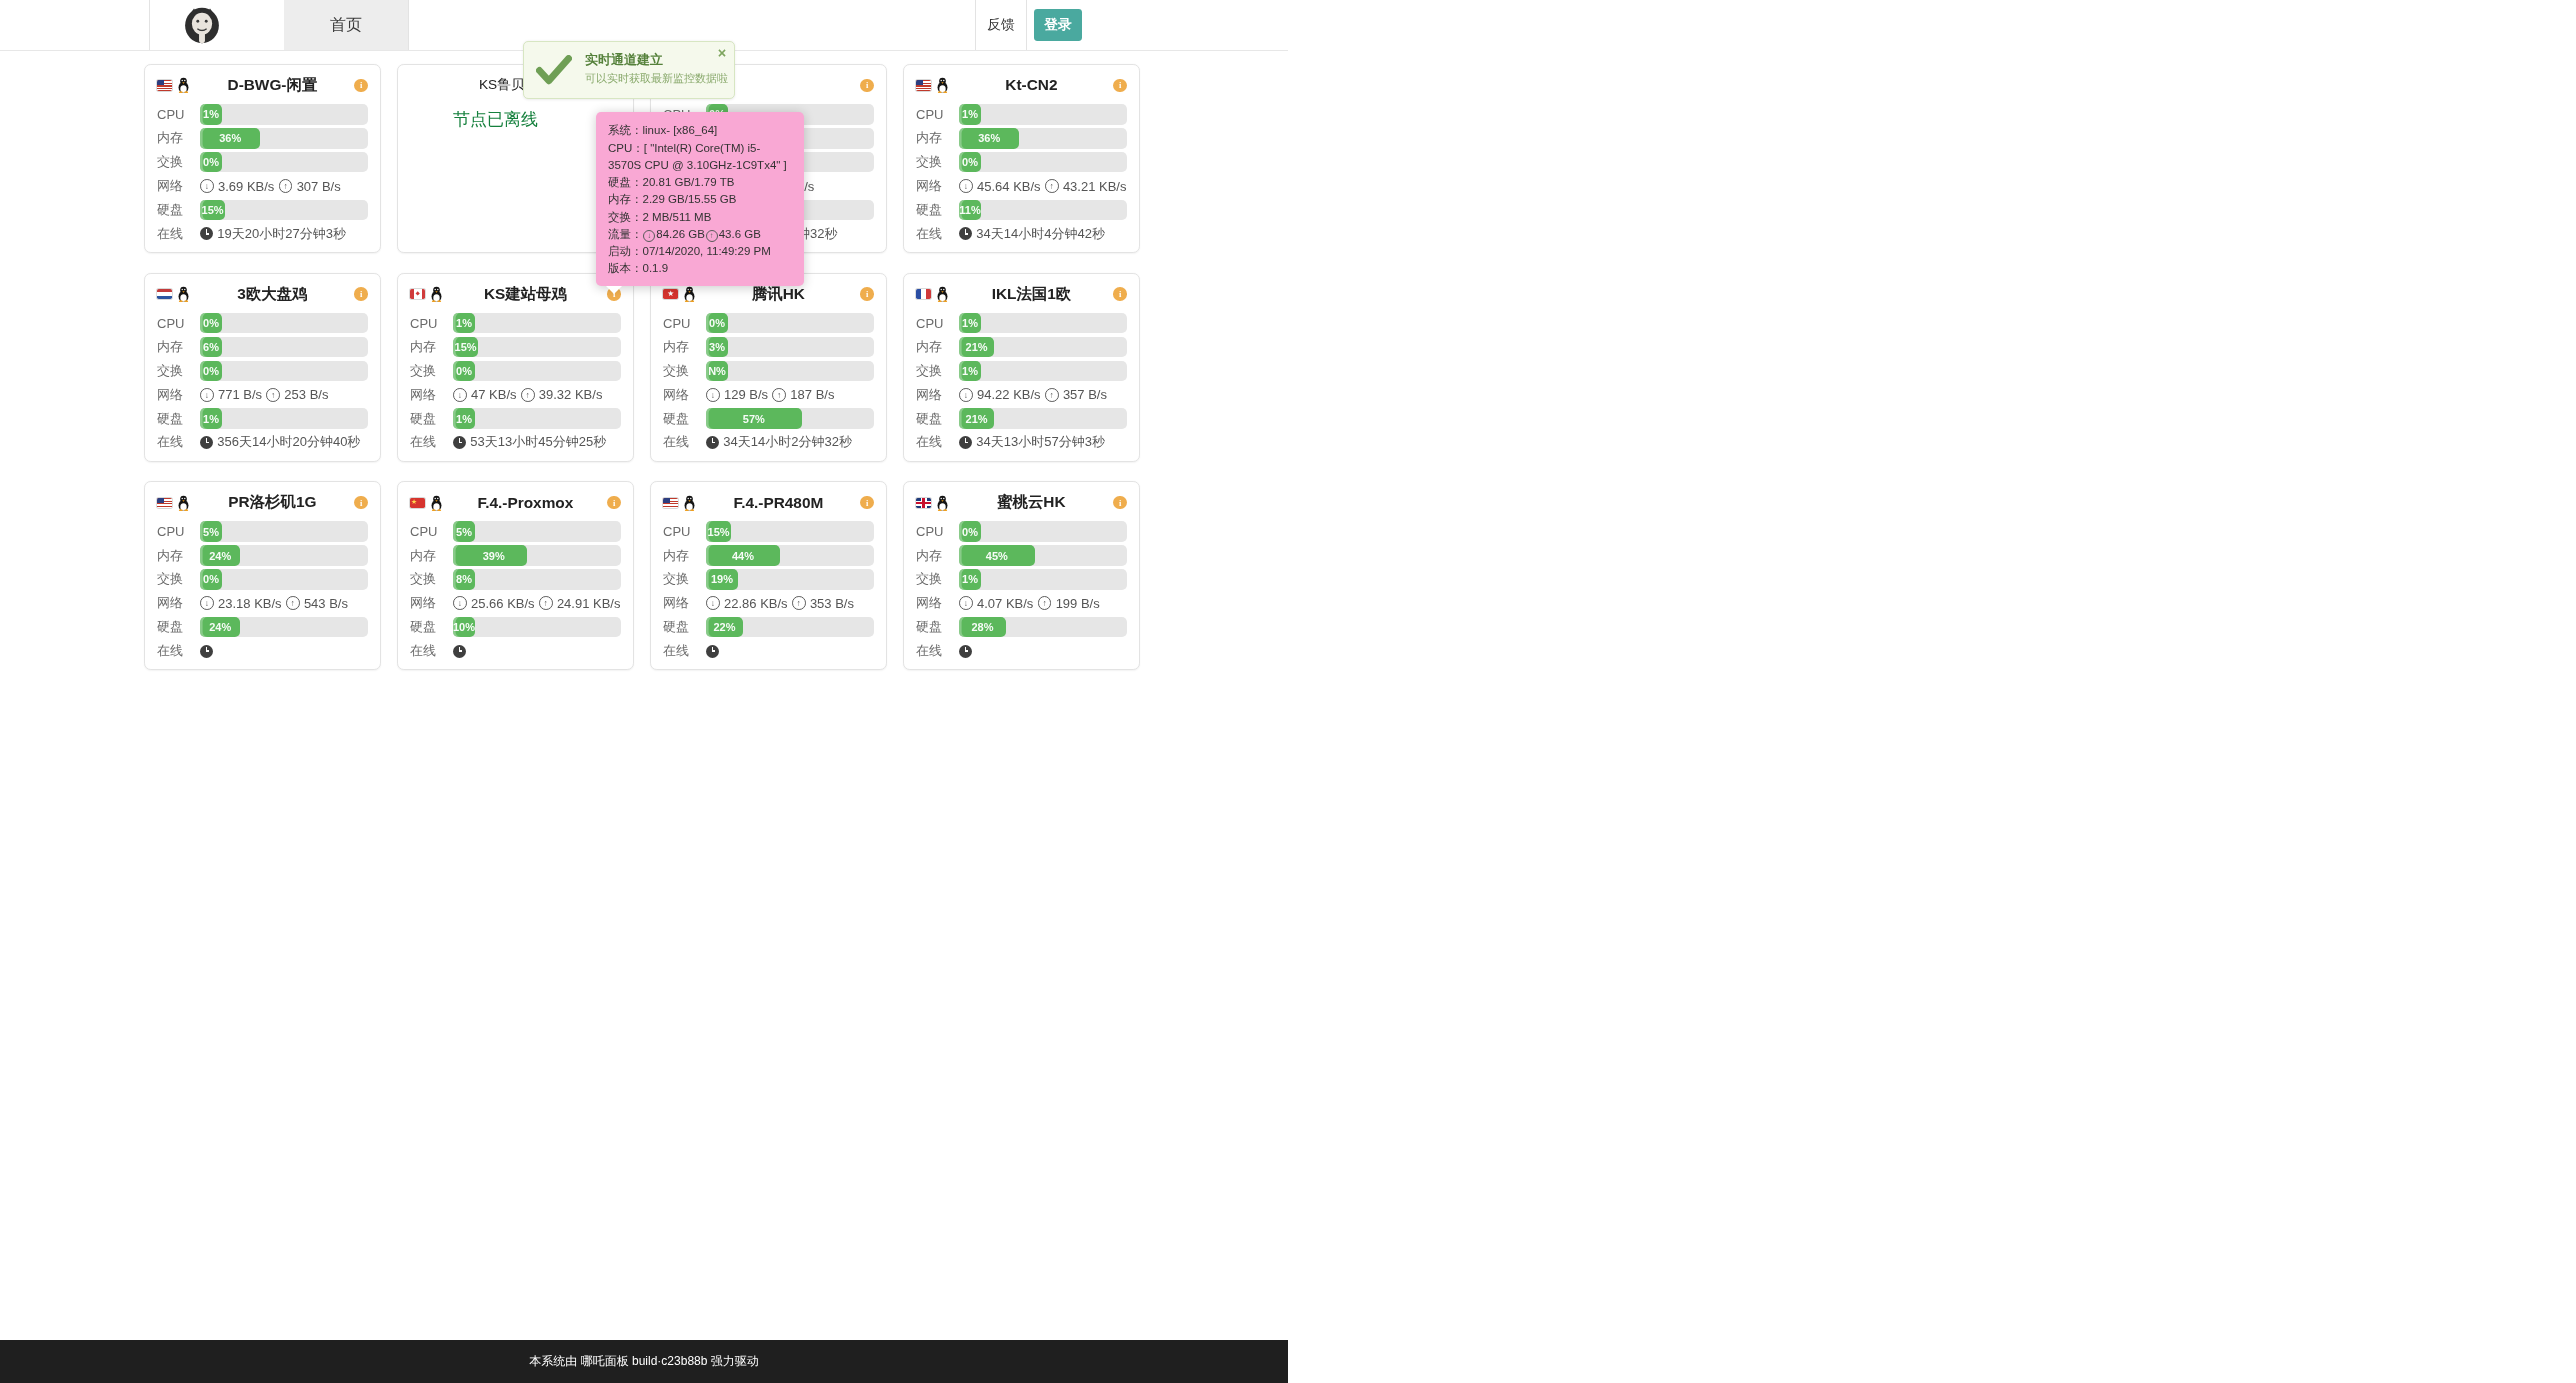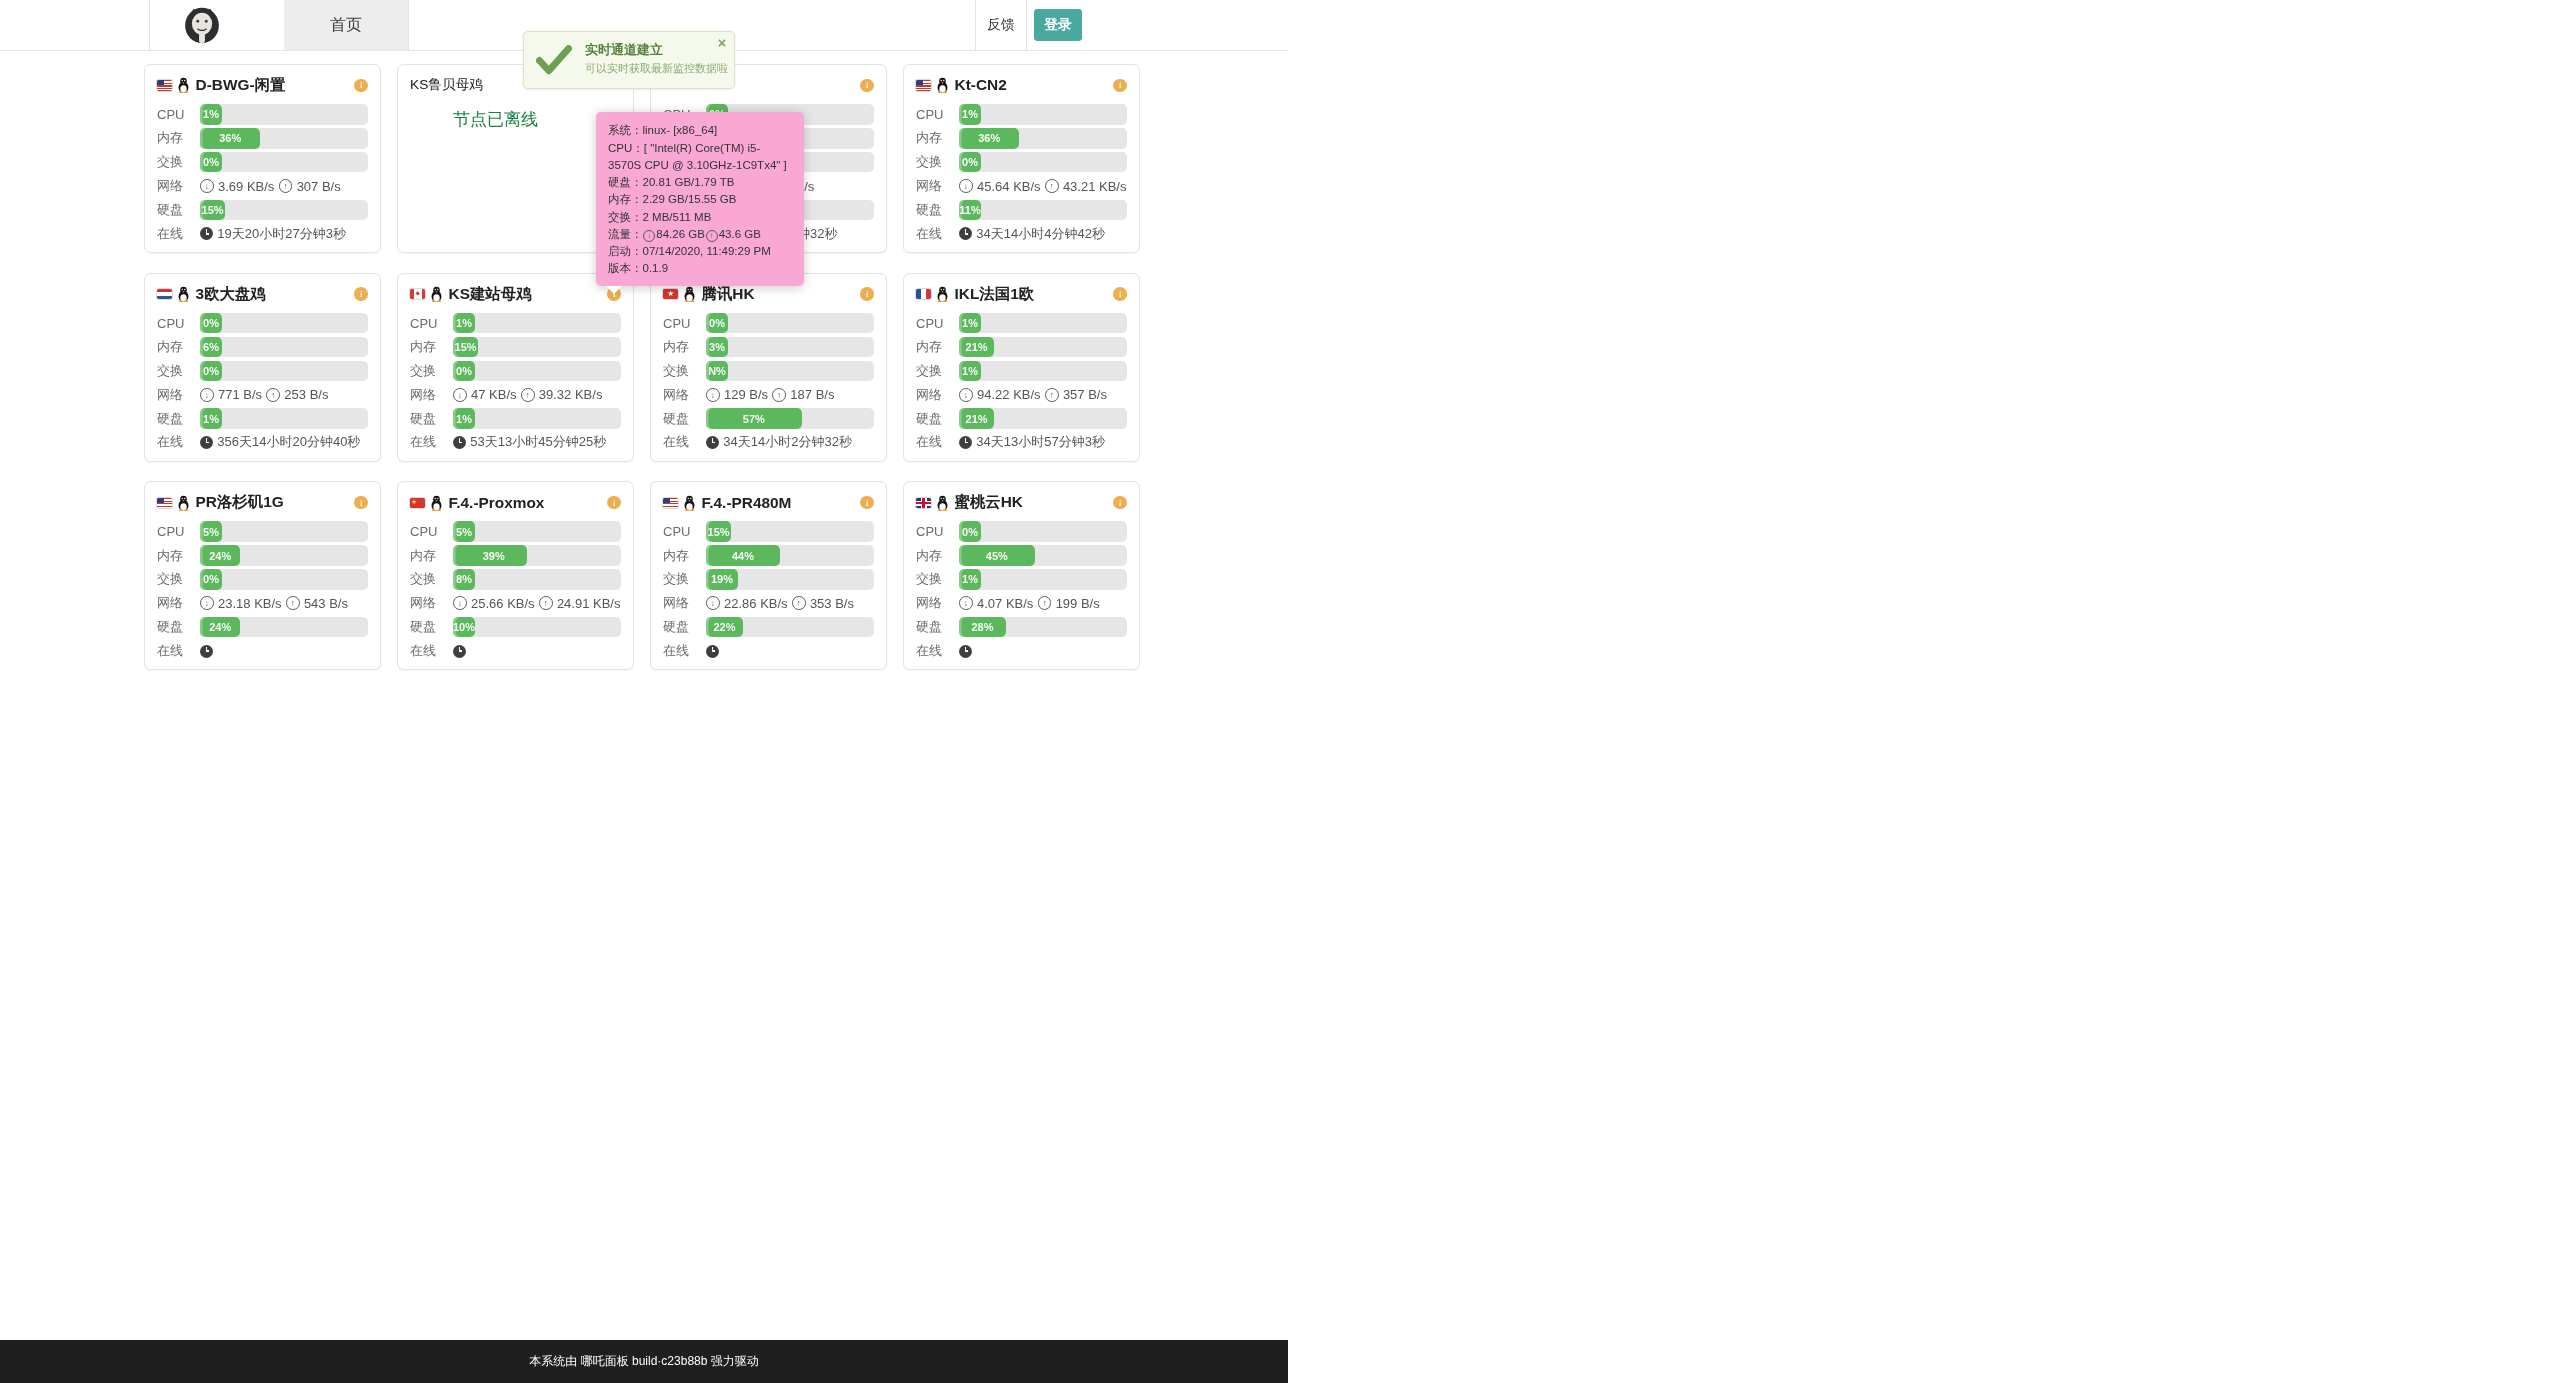--- a/index.html
+++ b/index.html
@@ -11,38 +11,38 @@
   .logo{position:absolute;left:183px;top:6px;width:38px;height:38px;cursor:pointer;}
   .nav-tab{position:absolute;left:284px;top:0;width:124px;height:50px;background:#ededed;
     border-right:0.9px solid #e3e3e3;display:flex;align-items:center;justify-content:center;
     font-size:16px;color:#3a3a3a;cursor:pointer;}
   .feedback{position:absolute;left:975px;top:0;width:50px;height:50px;display:flex;align-items:center;
     justify-content:center;font-size:13.7px;color:#333;cursor:pointer;border-left:0.9px solid #e3e3e3;border-right:0.9px solid #e3e3e3;}
   .login-btn{position:absolute;left:1034px;top:9.4px;width:48px;height:32px;background:#4aa99f;color:#fff;
     border:none;border-radius:3.4px;font-size:13.7px;font-weight:bold;cursor:pointer;
     font-family:"Liberation Sans","DejaVu Sans",sans-serif;}
   
-  .toast{position:absolute;left:523px;top:31px;width:210px;height:56px;background:#f5f9ec;
+  .toast{position:absolute;left:523px;top:41px;width:210px;height:56px;background:#f5f9ec;
     border:0.9px solid #d7e6c2;border-radius:5.1px;box-shadow:0 0.9px 2.6px rgba(0,0,0,.08);z-index:30;}
   .toast svg{position:absolute;left:12px;top:13px;}
   .toast-title{position:absolute;left:61px;top:9.4px;font-size:13px;font-weight:bold;color:#55813b;}
   .toast-msg{position:absolute;left:61px;top:29px;font-size:11px;color:#8aaa6d;}
   .toast-close{position:absolute;right:7.7px;top:4.3px;font-size:14.5px;font-weight:bold;color:#7ea55f;cursor:pointer;line-height:14.5px;}
   
   .tooltip{position:absolute;left:596px;top:112px;width:184px;background:#f9a8d4;border-radius:5.1px;
     box-shadow:0 1.7px 10.2px rgba(0,0,0,.2);padding:9.4px 12px;z-index:20;font-size:11.5px;color:#333;line-height:1.44;}
   .tooltip:after{content:"";position:absolute;left:10.2px;bottom:-7.7px;border-left:8.5px solid transparent;
     border-right:8.5px solid transparent;border-top:8.5px solid #fff;}
   .tt-row span{vertical-align:middle;}
   
   .grid{position:absolute;left:144px;top:64px;width:998px;display:grid;
     grid-template-columns:repeat(4,237px);column-gap:16px;row-gap:19.6px;z-index:1;}
   .card{background:#fff;border:0.9px solid #e3e3e3;border-radius:6.8px;box-shadow:0 0.9px 1.7px rgba(0,0,0,.05);
     height:189px;padding:10.2px 12px;box-sizing:border-box;}
-  .card-title{display:flex;align-items:center;gap:5.1px;height:20.5px;margin-bottom:8.5px;}
+  .card-title{display:flex;align-items:center;gap:5.1px;height:20.5px;margin-bottom:8.5px;text-align:center;}
   .srv-name{font-size:15.4px;font-weight:bold;color:#222;flex:1;white-space:nowrap;overflow:hidden;}
   .info-icon{width:13.7px;height:13.7px;border-radius:50%;background:#efad4d;color:#fff;font-size:8.5px;
     font-weight:bold;display:flex;align-items:center;justify-content:center;cursor:pointer;flex:none;
     font-family:"Liberation Serif","DejaVu Serif",serif;}
   .offline-msg{font-size:17px;color:#15803d;margin-top:12px;margin-left:43px;}
   .card.offline .srv-name{font-weight:normal;font-size:13.7px;}
   .stat{display:flex;align-items:center;height:20.5px;margin-bottom:3.4px;}
   .lbl{width:43px;flex:none;font-size:13px;color:#6b6b6b;}
   .bar{flex:1;height:20.5px;background:#e6e6e6;border-radius:5.1px;position:relative;}
   .chip{height:20.5px;min-width:22px;background:#5cb85c;border-radius:5.1px;display:flex;align-items:center;

